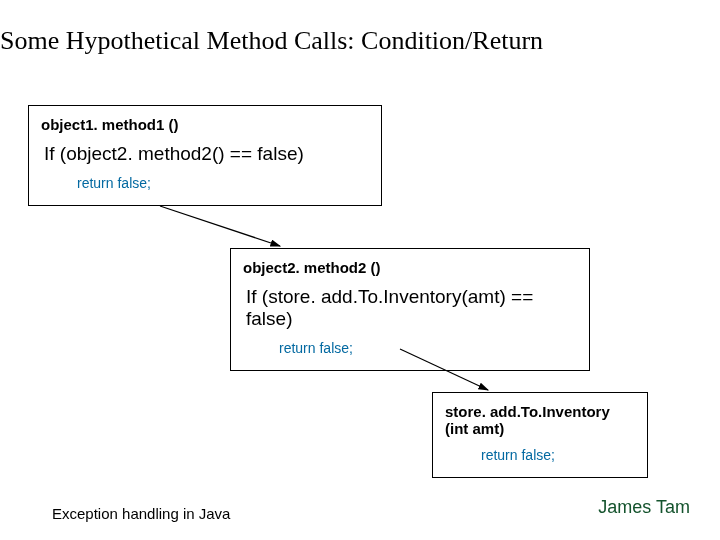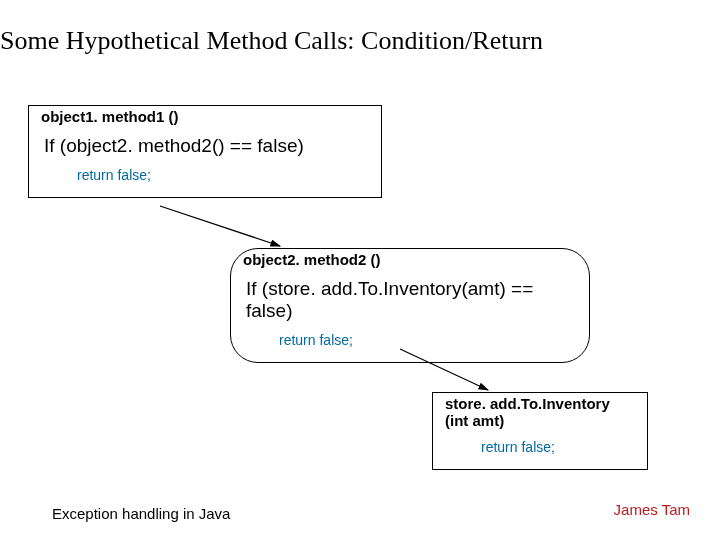--- a/index.html
+++ b/index.html
@@ -18,55 +18,55 @@
     width: 720px;
     text-align: left;
     font-family: "Times New Roman", Times, serif;
     font-size: 26px;
     color: #000;
   }
   .box {
     position: absolute;
     border: 1.5px solid #000;
     background: #fff;
-    padding: 2px 12px 14px 12px;
+    padding: 10px 12px 14px 12px;
   }
   .box-title {
     font-weight: bold;
     font-size: 15px;
     color: #000;
     margin-bottom: 10px;
   }
   .box-line {
     font-size: 19px;
     color: #000;
     margin-left: 3px;
     margin-bottom: 10px;
   }
   .box-return {
     font-size: 14px;
     color: #0369a1;
     margin-left: 36px;
   }
   #box1 { top: 105px; left: 28px; width: 354px; }
-  #box2 { top: 248px; left: 230px; width: 360px; border-radius: 28px; }
+  #box2 { top: 248px; left: 230px; width: 360px; }
   #box3 { top: 392px; left: 432px; width: 216px; }
   .footer-left {
     position: absolute;
     left: 52px;
     bottom: 18px;
     font-size: 15px;
     color: #000000;
   }
   .footer-right {
     position: absolute;
     right: 30px;
     bottom: 22px;
-    font-size: 15px;
-    color: #b91c1c;
+    font-size: 18px;
+    color: #14532d;
   }
   svg.arrow {
     position: absolute;
     overflow: visible;
   }
 </style>
 </head>
 <body>
 
 <div class="title">Some Hypothetical Method Calls: Condition/Return</div>

